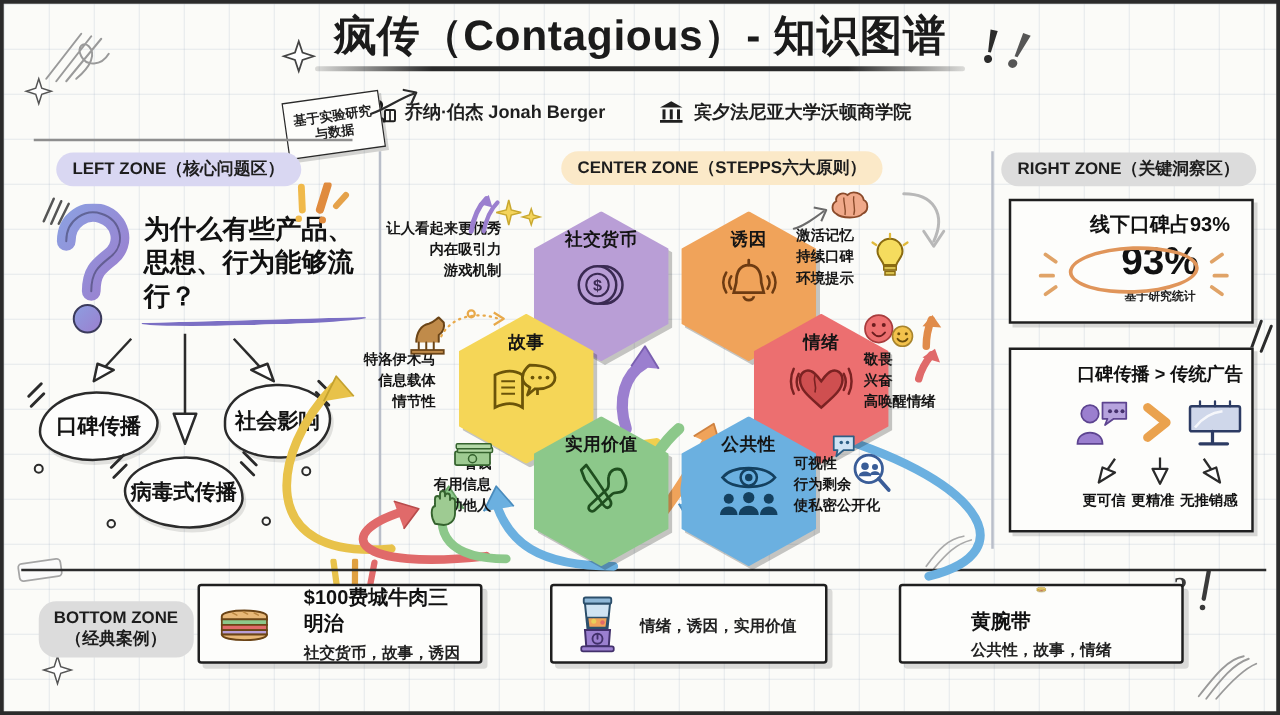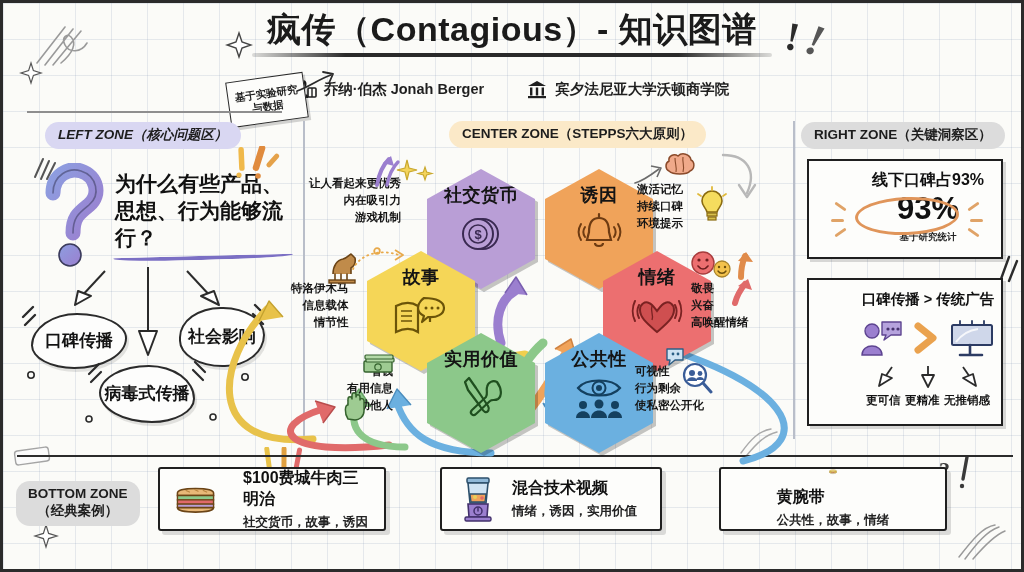--- a/index.html
+++ b/index.html
@@ -57,27 +57,27 @@
     display: flex; align-items: center; justify-content: center; text-align: center;
     font-size: 10.5px; font-weight: bold; line-height: 1.25; color: #1f1f1f;
     padding: 2px 4px;
   }
 
   
   .zone-pill {
     display: inline-block; padding: 4px 13px 5px; border-radius: 14px;
     font-size: 13.5px; font-weight: bold; color: #1d1d1d; white-space: nowrap;
   }
-  #zone-left-label  { left: 42px;  top: 119px; font-style: italic; }
+  #zone-left-label  { left: 42px;  top: 119px; }
   #zone-left-label  .zone-pill { background: #d9d7f2; }
   #zone-center-label{ left: 398px; top: 118px; margin-left: 48px; }
   #zone-center-label .zone-pill { background: #fbe9c8; }
   #zone-right-label { left: 798px; top: 119px; }
   #zone-right-label .zone-pill { background: #dcdcdc; }
-  #zone-bottom-label{ left: 13px;  top: 478px; }
+  #zone-bottom-label{ left: 28px;  top: 478px; }
   #zone-bottom-label .zone-pill { background: #dcdcdc; text-align:center; line-height:1.25; padding:5px 12px 6px; }
 
   
   .divider { background: #b9bec9; width: 1.5px; }
   #div-1 { left: 300px; top: 118px; height: 318px; }
   #div-2 { left: 790px; top: 118px; height: 318px; }
   #div-h { left: 14px; top: 452px; width: 996px; height: 2px; background: #2b2b2b; }
   #rule-top-left { left: 24px; top: 108px; width: 255px; height: 2px; background: #8e8e8e; }
 
   
@@ -109,21 +109,21 @@
     position: absolute; width: 108px; height: 120px;
     clip-path: polygon(50% 0%, 100% 25%, 100% 75%, 50% 100%, 0% 75%, 0% 25%);
     display: flex; flex-direction: column; align-items: center;
     padding-top: 14px; gap: 3px;
   }
   .hex-shadow {
     position: absolute; width: 108px; height: 120px;
     clip-path: polygon(50% 0%, 100% 25%, 100% 75%, 50% 100%, 0% 75%, 0% 25%);
     background: rgba(0,0,0,.22);
   }
-  .hex-label { font-size: 18px; font-weight: bold; color: #141414; letter-spacing: .5px; }
+  .hex-label { font-size: 14px; font-weight: bold; color: #141414; letter-spacing: .5px; }
   .hex svg { display: block; }
 
   .ann {
     position: absolute; font-size: 11.5px; font-weight: bold; color: #151515;
     line-height: 1.48; white-space: nowrap;
   }
   .ann.right-align { text-align: right; }
 
   
   .sketch-card {
@@ -618,21 +618,20 @@
       <path d="M12,8 L32,8 L30,28 L14,28 Z" fill="#cfe3f3" stroke="#2c4f6b" stroke-width="1.6"></path>
       <path d="M14,19 L30,19 L29,27 L15,27 Z" fill="#f0a35a" stroke="#2c4f6b" stroke-width="1.3"></path>
       <circle cx="19" cy="22" r="2" fill="#e8d05a"></circle>
         <circle cx="26" cy="23" r="1.8" fill="#e06a6a"></circle>
       <path d="M12,29 L32,29 L31,42 L13,42 Z" fill="#9b7fcf" stroke="#42306b" stroke-width="1.6"></path>
       <circle cx="22" cy="36" r="4" fill="none" stroke="#42306b" stroke-width="1.5"></circle>
       <path d="M22,33 L22,36" stroke="#42306b" stroke-width="1.5" stroke-linecap="round"></path>
       <rect x="9" y="42" width="26" height="4" rx="1.5" fill="#9b7fcf" stroke="#42306b" stroke-width="1.4"></rect>
     </svg>
     <div>
-      <div class="case-title">混合技术视频</div>
       <div class="case-sub">情绪，诱因，实用价值</div>
     </div>
   </div>
 
   <div class="case-card" id="case-3">
     <svg width="54" height="38" viewBox="0 0 54 38">
       <ellipse cx="27" cy="12" rx="22" ry="8" fill="#f0d98a" stroke="#8a6b10" stroke-width="1.8"></ellipse>
       <path d="M5,12 L5,22 C5,27 49,27 49,22 L49,12" fill="#e8c65a" stroke="#8a6b10" stroke-width="1.8"></path>
       <ellipse cx="27" cy="22" rx="22" ry="8" fill="none" stroke="#8a6b10" stroke-width="1.4"></ellipse>
       <rect x="16" y="16" width="22" height="8" rx="1" fill="#f5e3a8" stroke="#8a6b10" stroke-width="1.1"></rect>

